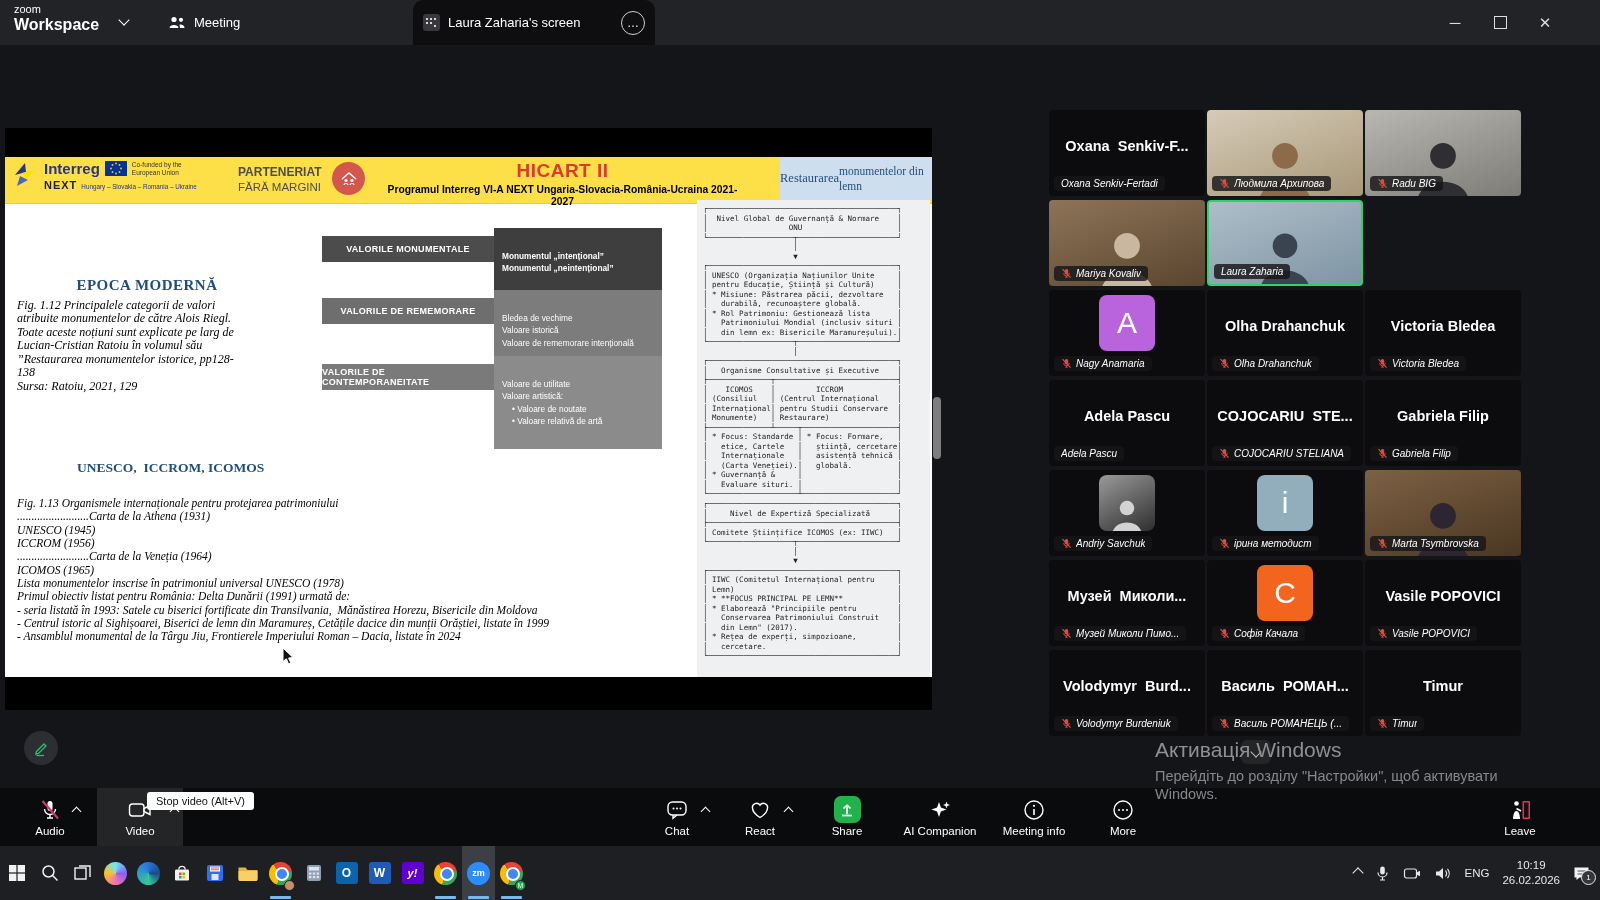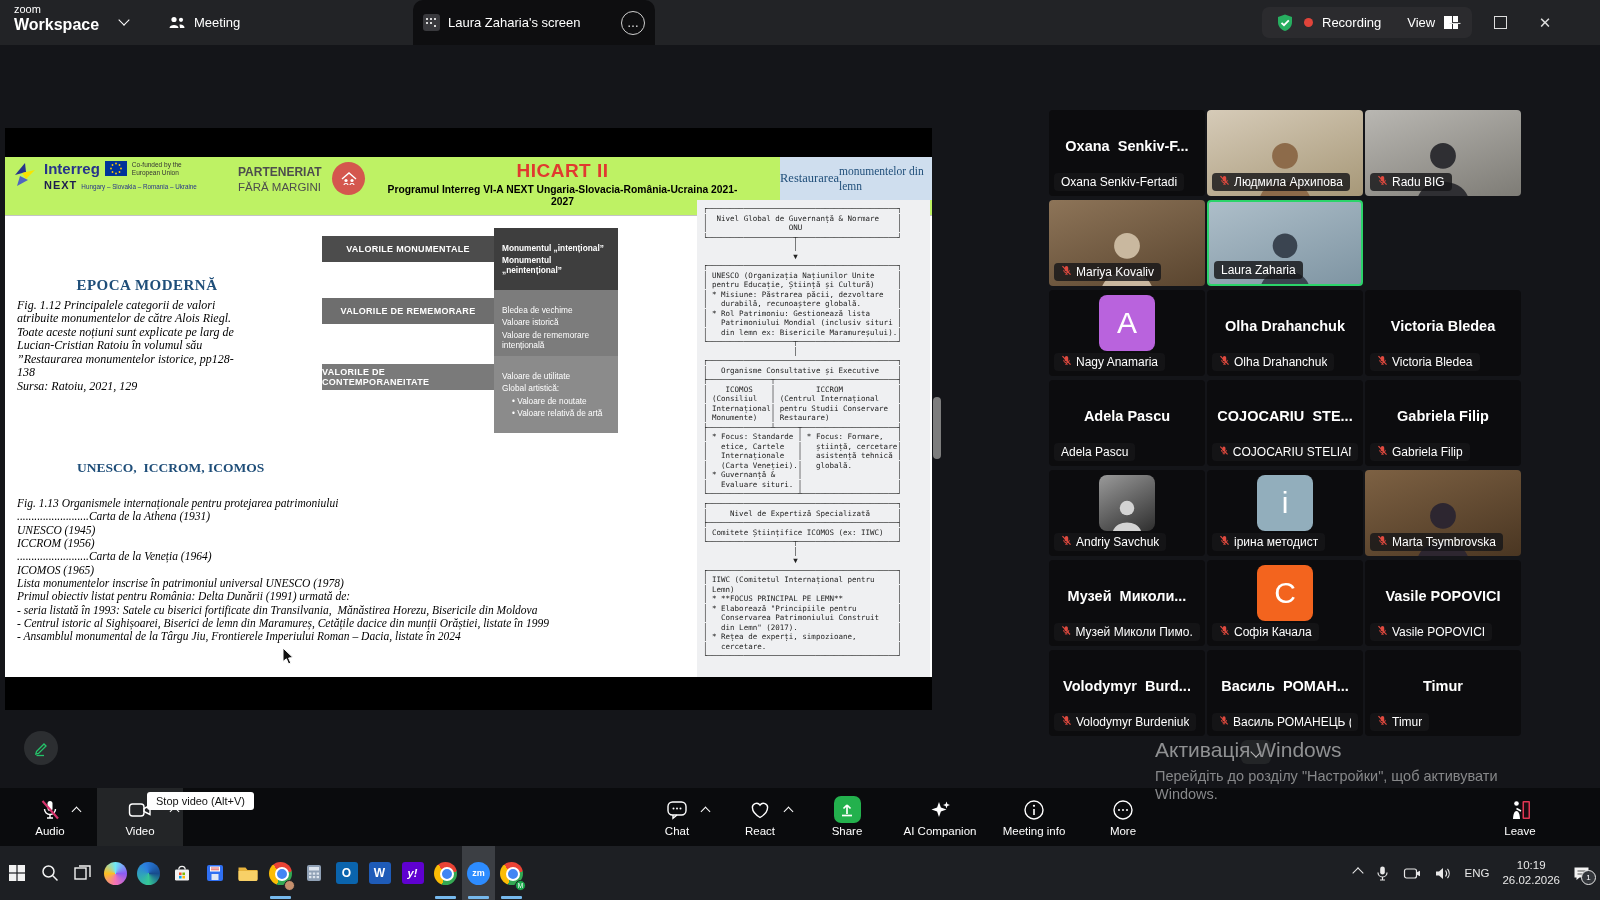--- a/index.html
+++ b/index.html
@@ -27,21 +27,21 @@
   .view-grid{width:15px;height:13px;display:grid;grid-template-columns:8px 5px;grid-template-rows:6px 6px;gap:1px;}
   .view-grid b{background:#fff;display:block;}
   .view-grid b:first-child{grid-row:1/3;}
   .winbtn{position:absolute;top:0;width:42px;height:45px;display:flex;align-items:center;justify-content:center;color:#ddd;font-size:15px;}
   .wb-min{left:1434px;} .wb-max{left:1479px;} .wb-close{left:1524px;}
   .wb-max b{width:11px;height:11px;border:1.3px solid #ddd;display:block;}
 
   
   .share-wrap{position:absolute;left:5px;top:128px;width:927px;height:582px;background:#000;}
   .slide{position:absolute;left:0;top:29px;width:927px;height:520px;background:#fff;color:#000;}
-  .slide-header{position:absolute;left:0;top:0;width:927px;height:59px;background:#bef264;border-bottom:1px solid #c4c4c4;box-sizing:border-box;}
+  .slide-header{position:absolute;left:0;top:0;width:927px;height:47px;background:#fde047;border-bottom:1px solid #c4c4c4;box-sizing:border-box;}
   .interreg{position:absolute;left:8px;top:4px;display:flex;gap:5px;align-items:flex-start;}
   .ireg-col{line-height:1;}
   .ireg-r1{display:flex;align-items:center;gap:5px;}
   .ireg-name{font-size:15px;font-weight:bold;color:#27348b;}
   .cofund{font-size:6.5px;color:#333;line-height:1.15;width:52px;}
   .ireg-r2{display:flex;align-items:baseline;gap:4px;margin-top:4px;}
   .next-t{font-size:11px;font-weight:bold;color:#1d1d4f;letter-spacing:1px;}
   .countries{font-size:6.3px;color:#27348b;}
   .partneriat{position:absolute;left:233px;top:8px;line-height:1.25;color:#4d4d4d;}
   .partneriat .p1{font-size:12px;font-weight:bold;}
@@ -56,39 +56,39 @@
   .slide .h-blue{position:absolute;font-family:"Liberation Serif",serif;font-weight:bold;color:#1f4e79;white-space:pre;}
   .h1{left:52px;top:120px;width:180px;text-align:center;font-size:15px;letter-spacing:.5px;}
   .h2{left:72px;top:303px;font-size:13.5px;}
   .figtext{position:absolute;font-family:"Liberation Serif",serif;font-style:italic;color:#000;white-space:pre;}
   .fig12{left:12px;top:142px;font-size:12px;line-height:1.12;}
   .fig13{left:12px;top:340px;font-size:11.5px;line-height:1.16;}
 
   .values-diagram{position:absolute;left:317px;top:0;width:330px;height:280px;}
   .vrow{position:absolute;left:0;display:flex;}
   .vlabel{width:172px;height:26px;display:flex;align-items:center;justify-content:center;color:#fff;font-size:9px;font-weight:bold;letter-spacing:.3px;margin-top:8px;flex:0 0 auto;}
-  .vbox{width:124px;color:#fff;font-size:8.3px;padding:12px 8px;box-sizing:border-box;}
+  .vbox{width:168px;color:#fff;font-size:8.3px;padding:20px 8px;box-sizing:border-box;}
   .vbox div{margin:2.5px 0;}
   .vbox div.sub{margin-left:10px;}
   .vrow0 .vlabel{background:#4c4c4c;} .vrow0 .vbox{background:#3e3e3e;font-weight:bold;}
   .vrow1 .vlabel{background:#6e6e6e;} .vrow1 .vbox{background:#7c7c7c;}
   .vrow2 .vlabel{background:#7a7a7a;} .vrow2 .vbox{background:#8b8b8b;}
 
   .ascii-wrap{position:absolute;left:692px;top:43px;width:233px;height:477px;background:#eff0f2;box-sizing:border-box;padding:4px 6px;}
   .ascii-wrap pre{margin:0;font-family:"DejaVu Sans Mono",monospace;font-size:7.5px;line-height:1.27;color:#222;}
 
   .annotate-btn{position:absolute;left:24px;top:731px;width:34px;height:34px;border-radius:50%;background:#2c2e31;display:flex;align-items:center;justify-content:center;}
   .scroll-thumb{position:absolute;left:933px;top:397px;width:8px;height:62px;background:#7d7d7d;border-radius:4px;}
 
   
   .gallery{position:absolute;left:1049px;top:110px;width:474px;height:632px;}
   .tile{position:absolute;width:156px;height:86px;background:#0c0c0e;border-radius:4px;overflow:hidden;box-sizing:border-box;}
   .tile.active{border:2px solid #2bd46a;}
   .disp{position:absolute;left:0;top:32%;width:100%;text-align:center;font-weight:bold;font-size:14.5px;color:#fff;white-space:pre;}
-  .ptag{position:absolute;left:5px;bottom:5px;background:rgba(22,22,24,.82);border-radius:4px;padding:2px 7px;display:flex;align-items:flex-start;gap:4px;font-size:12px;color:#fff;max-width:146px;box-sizing:border-box;}
+  .ptag{position:absolute;left:5px;bottom:5px;background:rgba(22,22,24,.82);border-radius:4px;padding:2px 7px;display:flex;align-items:flex-start;gap:4px;font-size:10px;color:#fff;max-width:146px;box-sizing:border-box;font-style:italic;}
   .ptag span{white-space:nowrap;overflow:hidden;}
   .avatar{position:absolute;left:50%;top:38%;transform:translate(-50%,-50%);width:56px;height:56px;border-radius:8px;display:flex;align-items:center;justify-content:center;font-size:30px;color:#fff;overflow:hidden;}
   .person{position:absolute;bottom:0;left:0;width:100%;height:74%;}
   .collapse-btn{position:absolute;left:1241px;top:740px;width:30px;height:24px;background:#232527;border-radius:6px;display:flex;align-items:center;justify-content:center;}
   .collapse-btn .chev{border-color:#b9b9b9;}
 
   
   .toolbar{position:absolute;left:0;top:788px;width:1600px;height:58px;background:#0a0b0d;}
   .tbtn{position:absolute;top:0;height:58px;display:flex;flex-direction:column;align-items:center;justify-content:center;gap:3px;}
   .tbtn .tlabel{font-size:11.5px;color:#fff;line-height:1;}
@@ -147,35 +147,20 @@
       <span class="tab-ic">
         <i style="left:3px;top:4px"></i>
           <i style="left:7px;top:4px"></i>
           <i style="left:11px;top:4px"></i>
         <i style="left:3px;top:8px"></i>
           <i style="left:7px;top:8px"></i>
           <i style="left:11px;top:11px"></i>
       </span>
       <span class="stlabel">Laura Zaharia's screen</span>
       <span class="ellip">…</span>
-    </div>
-    <div class="status-pill">
-      <svg width="20" height="20" viewBox="0 0 20 20">
-        <path d="M10 1.5 17 4v5c0 4.6-3 7.8-7 9-4-1.2-7-4.4-7-9V4z" fill="#27ae60"></path>
-        <path d="M6.5 9.8 9 12.2 13.8 7.4" stroke="#fff" stroke-width="1.8" fill="none"></path>
-      </svg>
-      <span class="rec-dot"></span>
-      <span class="pill-txt">Recording</span>
-      <span style="width:8px"></span>
-      <span class="pill-txt">View</span>
-      <span class="view-grid">
-          <b></b>
-          <b></b>
-          <b></b>
-        </span>
     </div>
     <div class="winbtn wb-min">─</div>
     <div class="winbtn wb-max">
         <b></b>
       </div>
     <div class="winbtn wb-close">✕</div>
   </div>
 
   <div class="share-wrap">
     <div class="slide">
@@ -266,21 +251,21 @@
             <div class="vbox">
               <div class="">Bledea de vechime</div>
               <div class="">Valoare istorică</div>
               <div class="">Valoare de rememorare intențională</div>
             </div>
           </div>
           <div class="vrow vrow2" style="top: 199px;">
             <div class="vlabel">VALORILE DE CONTEMPORANEITATE</div>
             <div class="vbox">
               <div class="">Valoare de utilitate</div>
-              <div class="">Global artistică:</div>
+              <div class="">Valoare artistică:</div>
               <div class="sub">• Valoare de noutate</div>
               <div class="sub">• Valoare relativă de artă</div>
             </div>
           </div>
         </div>
 
       <div class="ascii-wrap">
         <pre>┌──────────────────────────────────────────┐
 │  Nivel Global de Guvernanță &amp; Normare    │
 │                  ONU                     │

